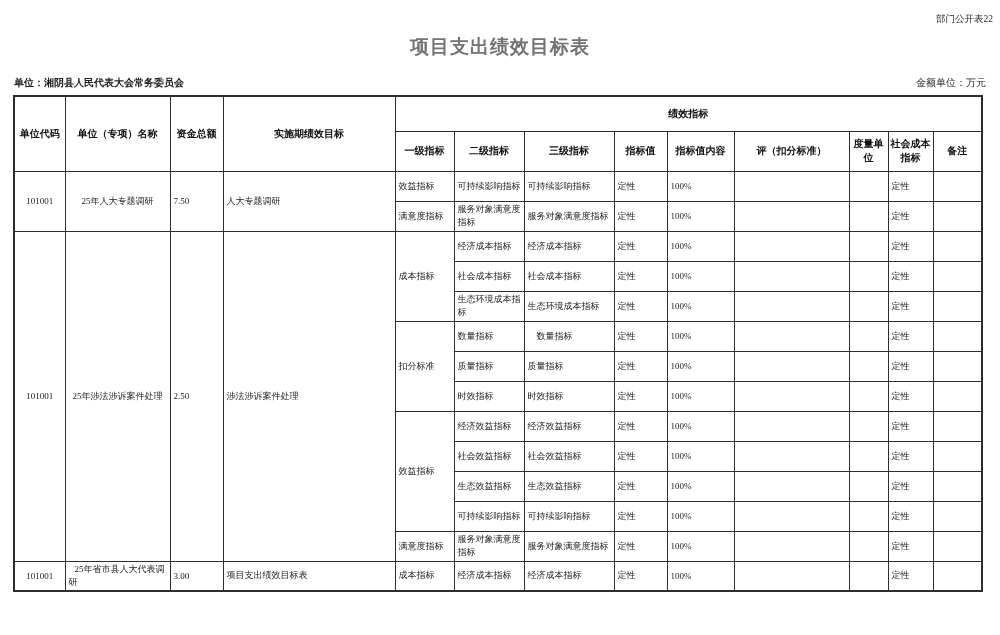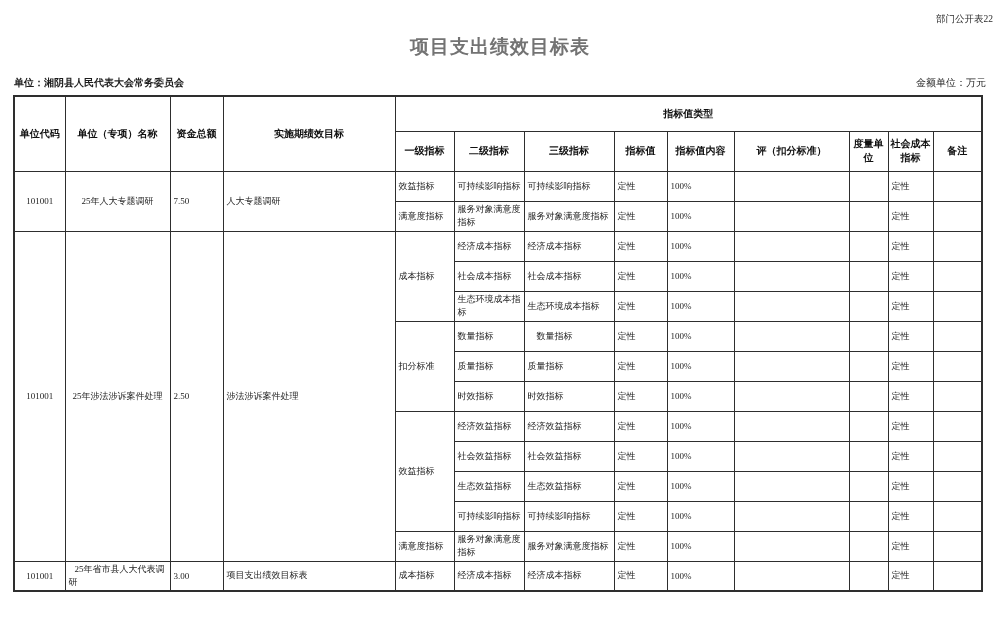--- a/index.html
+++ b/index.html
@@ -76,21 +76,21 @@
       <col style="width:39px">
       <col style="width:45px">
     <col style="width:49px">
   </colgroup>
   <thead>
     <tr class="hrow1">
       <th rowspan="2">单位代码</th>
       <th rowspan="2">单位（专项）名称</th>
       <th rowspan="2">资金总额</th>
       <th rowspan="2">实施期绩效目标</th>
-      <th colspan="9">指标值类型</th>
+      <th colspan="9">绩效指标</th>
     </tr>
     <tr class="hrow2">
       <th>一级指标</th>
       <th>二级指标</th>
       <th>三级指标</th>
       <th>指标值</th>
       <th>指标值内容</th>
       <th>评（扣分标准）</th>
       <th>度量单位</th>
       <th>社会成本指标</th>

